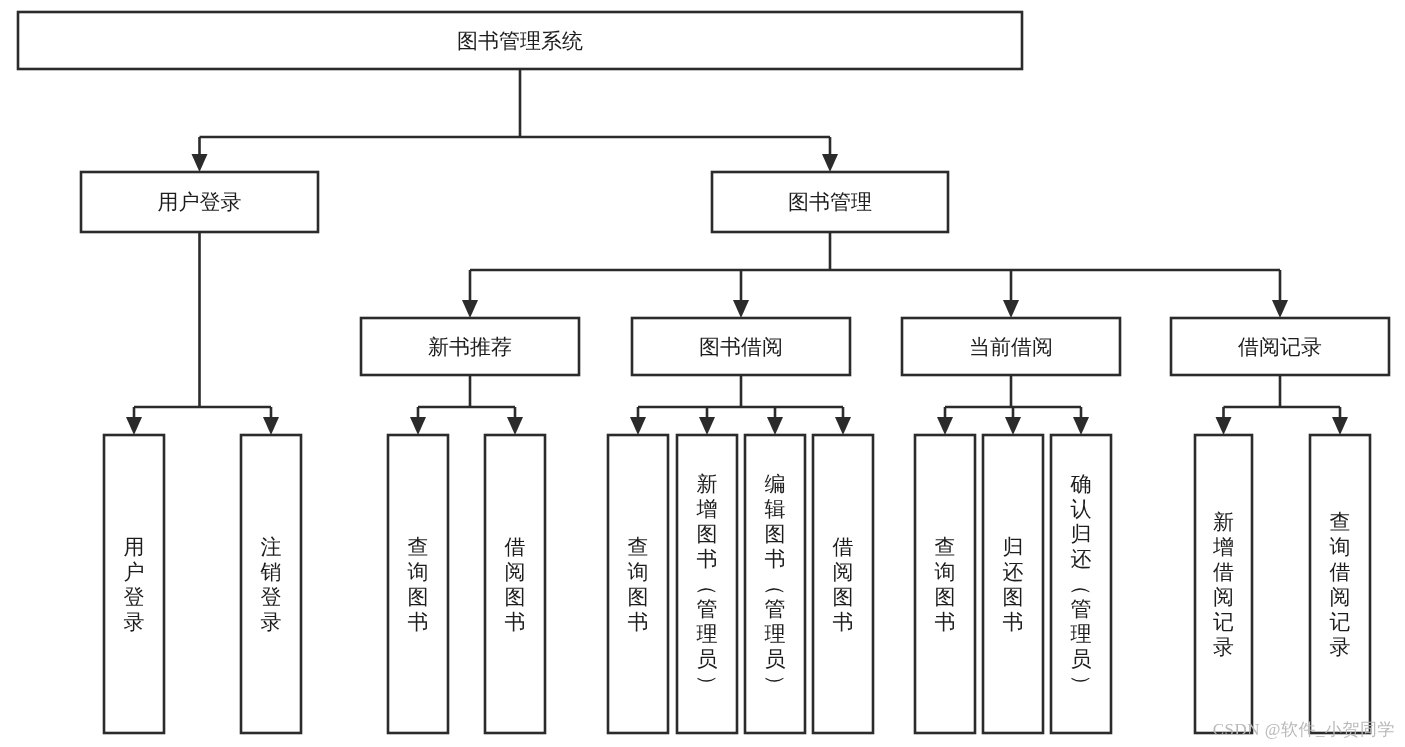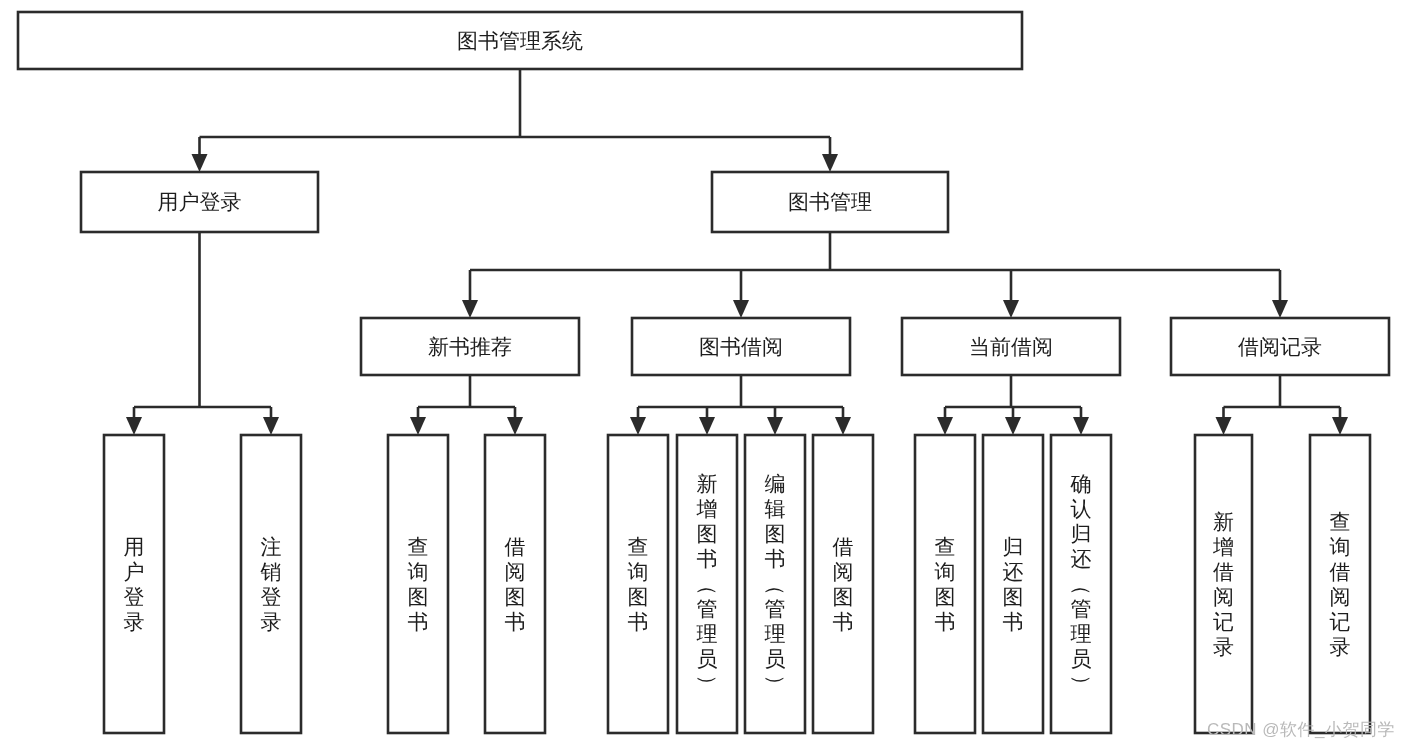--- a/index.html
+++ b/index.html
@@ -53,21 +53,21 @@
     font-family: "DejaVu Sans", "Liberation Sans", sans-serif;
     font-size: 21px;
     fill: #1d1d1d;
     text-anchor: middle;
     dominant-baseline: middle;
   }
   .watermark {
     position: absolute;
     right: 10px;
     bottom: 6px;
-    font-family: Liberation Sans, sans-serif;
+    font-family: Liberation Serif, serif;
     font-size: 17px;
     color: #b9b9b9;
     white-space: nowrap;
     letter-spacing: 0.5px;
     pointer-events: none;
   }
 </style>
 </head>
 <body>
 

